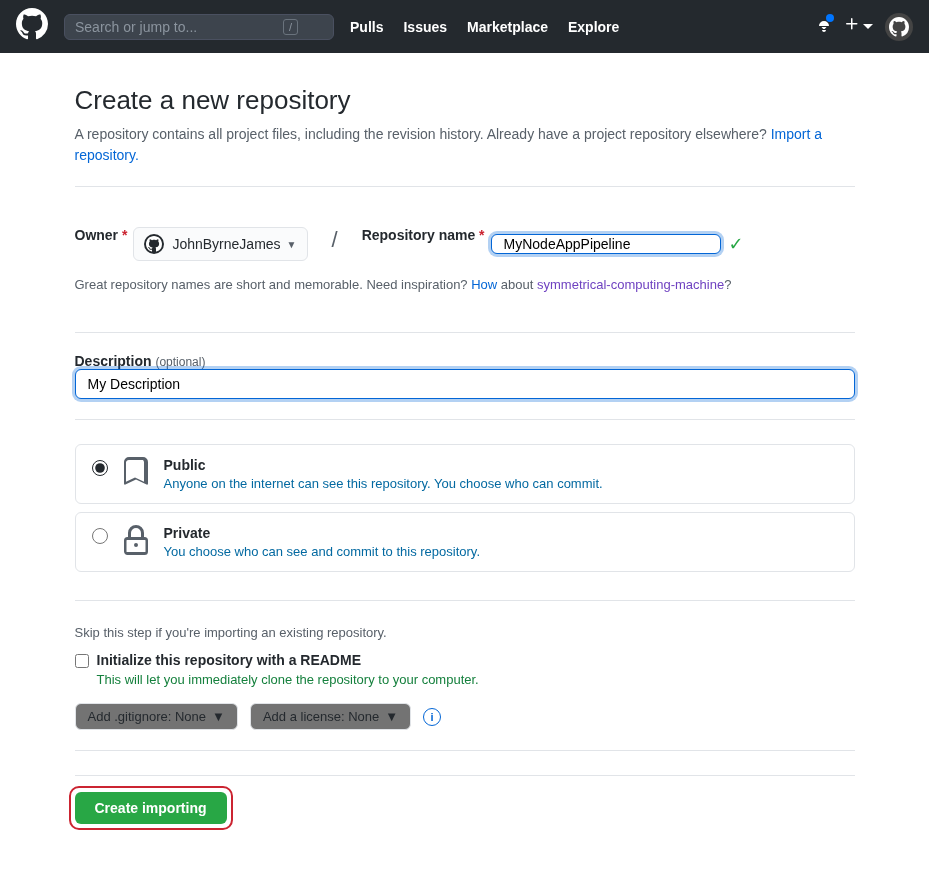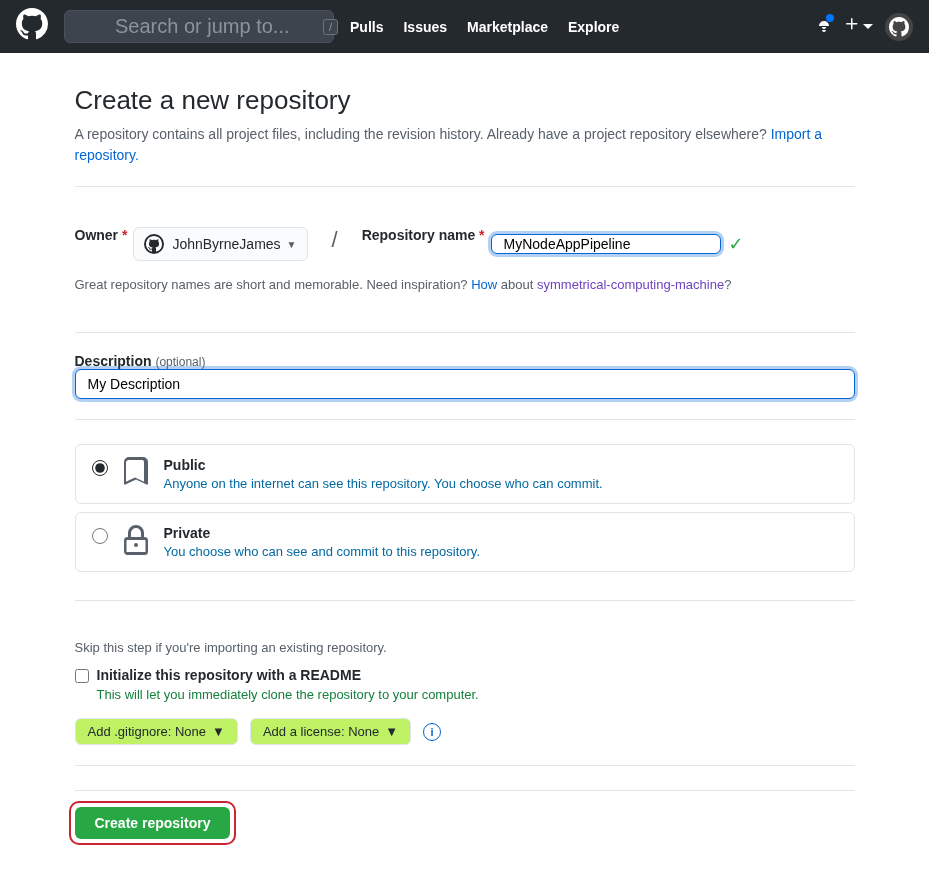--- a/index.html
+++ b/index.html
@@ -2,21 +2,21 @@
 <html><head>
   <meta charset="utf-8">
   <style>
     * { box-sizing: border-box; margin: 0; padding: 0; }
     body { font-family: -apple-system, BlinkMacSystemFont, "Segoe UI", Helvetica, Arial, sans-serif; font-size: 14px; background: #f6f8fa; color: #24292e; }
 
     
     .navbar { background: #24292e; height: 53px; display: flex; align-items: center; padding: 0 16px; gap: 16px; }
     .navbar-logo { color: white; font-size: 24px; cursor: pointer; }
     .navbar-search { background: #3d444d; border: 1px solid #4a5060; border-radius: 6px; display: flex; align-items: center; padding: 4px 10px; gap: 8px; width: 270px; }
-    .navbar-search input { background: transparent; border: none; outline: none; color: #bef264; font-size: 20px; width: 200px; margin-left: 40px; }
+    .navbar-search input { background: transparent; border: none; outline: none; color: #bef264; font-size: 14px; width: 200px; }
     .navbar-search input::placeholder { color: #8b949e; }
     .kbd-shortcut { background: #3d444d; border: 1px solid #6a737d; border-radius: 3px; color: #8b949e; font-size: 11px; padding: 1px 5px; }
     .navbar-links { display: flex; gap: 20px; }
     .navbar-links a { color: white; text-decoration: none; font-size: 14px; font-weight: 600; }
     .navbar-right { margin-left: auto; display: flex; align-items: center; gap: 12px; }
     .nav-icon-btn { color: white; font-size: 18px; cursor: pointer; background: none; border: none; position: relative; }
     .notification-dot { width: 8px; height: 8px; background: #0075ff; border-radius: 50%; position: absolute; top: -2px; right: -2px; }
     .avatar-nav { width: 28px; height: 28px; border-radius: 50%; background: #444; display: flex; align-items: center; justify-content: center; color: white; font-size: 12px; cursor: pointer; }
 
     
@@ -54,29 +54,29 @@
     
     .radio-options { margin-top: 24px; display: flex; flex-direction: column; gap: 0; }
     .radio-option { display: flex; align-items: flex-start; padding: 16px 0; border: 1px solid #e1e4e8; border-radius: 6px; margin-bottom: 8px; padding: 12px 16px; gap: 12px; }
     .radio-option input[type="radio"] { margin-top: 3px; width: 16px; height: 16px; accent-color: #24292e; }
     .radio-icon { width: 32px; height: 32px; display: flex; align-items: center; justify-content: center; }
     .radio-content { display: flex; flex-direction: column; gap: 3px; }
     .radio-title { font-size: 14px; font-weight: 600; color: #24292e; }
     .radio-desc { font-size: 13px; color: #0369a1; }
 
     
-    .checkbox-section { margin-top: 39px; }
+    .checkbox-section { margin-top: 24px; }
     .skip-text { font-size: 13px; color: #586069; margin-bottom: 12px; }
     .checkbox-row { display: flex; align-items: flex-start; gap: 8px; margin-bottom: 4px; }
     .checkbox-row input[type="checkbox"] { margin-top: 2px; width: 14px; height: 14px; }
     .checkbox-label { font-size: 14px; font-weight: 600; color: #24292e; }
     .checkbox-sublabel { font-size: 13px; color: #15803d; margin-left: 22px; margin-top: 3px; }
 
     .dropdown-row { display: flex; gap: 12px; margin-top: 16px; align-items: center; }
-    .dropdown-btn { border: 1px solid #e1e4e8; border-radius: 6px; padding: 5px 12px; background: #bef264; cursor: pointer; font-size: 13px; color: #24292e; display: flex; align-items: center; gap: 6px; }
+    .dropdown-btn { border: 1px solid #e1e4e8; border-radius: 6px; padding: 5px 12px; background: #737373; cursor: pointer; font-size: 13px; color: #24292e; display: flex; align-items: center; gap: 6px; }
     .info-icon { width: 18px; height: 18px; border: 1.5px solid #0366d6; border-radius: 50%; display: flex; align-items: center; justify-content: center; color: #0366d6; font-size: 11px; font-weight: 700; cursor: pointer; }
 
     
     .create-section { margin-top: 24px; padding-top: 16px; border-top: 1px solid #e1e4e8; }
     .create-btn-wrapper { display: inline-block; position: relative; }
     .create-btn-ring { position: absolute; top: -6px; left: -6px; right: -6px; bottom: -6px; border: 2px solid #cb2431; border-radius: 10px; pointer-events: none; }
     .create-btn { background: #28a745; color: white; border: none; border-radius: 6px; padding: 8px 20px; font-size: 14px; font-weight: 600; cursor: pointer; }
 
     
     .public-icon svg { width: 32px; height: 32px; }
@@ -236,18 +236,18 @@
         </button>
         <div class="info-icon">i</div>
       </div>
     </div>
 
     <hr class="divider">
 
     <div class="create-section">
       <div class="create-btn-wrapper">
         <div class="create-btn-ring"></div>
-        <button class="create-btn">Create repository</button>
+        <button class="create-btn">Create importing</button>
       </div>
     </div>
 
   </div>
 </div>
 
 </body></html>

